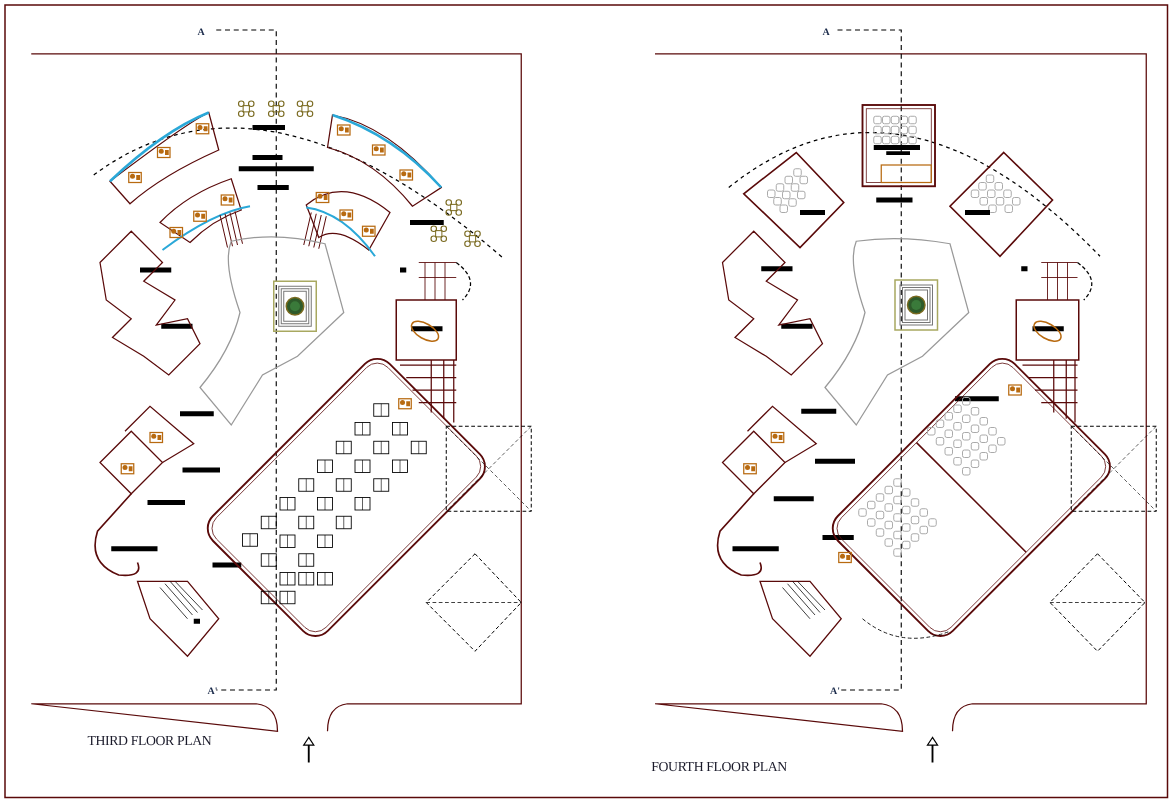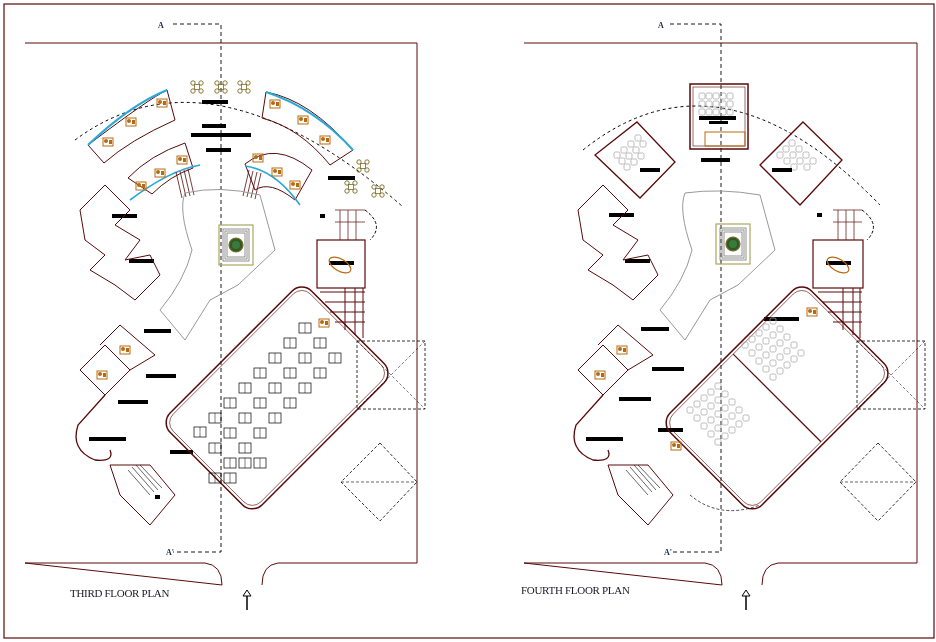--- a/index.html
+++ b/index.html
@@ -383,13 +383,13 @@
     <path d="M690,495 Q720,520 760,505" fill="none" stroke="#000" stroke-width="0.7" stroke-dasharray="3,2"></path>
 
     <text x="658" y="28" font-family="Liberation Serif, serif" font-size="8" font-weight="bold" fill="#1a2a4a">A</text>
     <text x="664" y="555" font-family="Liberation Serif, serif" font-size="8" font-weight="bold" fill="#1a2a4a">A'</text>
     <use href="#north" x="746" y="600"></use>
   </g>
 </svg>
 </div>
 
 <div class="plan-title" style="left:26px; top:587px;margin-left:44px;">THIRD FLOOR PLAN</div>
-<div class="plan-title" style="left:521px; top:584px;">FOURTH FLOOR PLAN</div>
+<div class="plan-title" style="left:521px; top:608px;">FOURTH FLOOR PLAN</div>
 
 </body></html>

